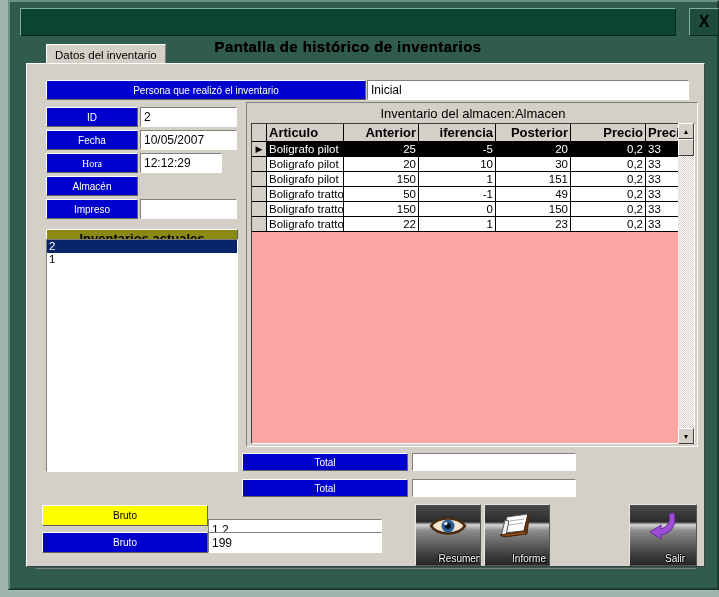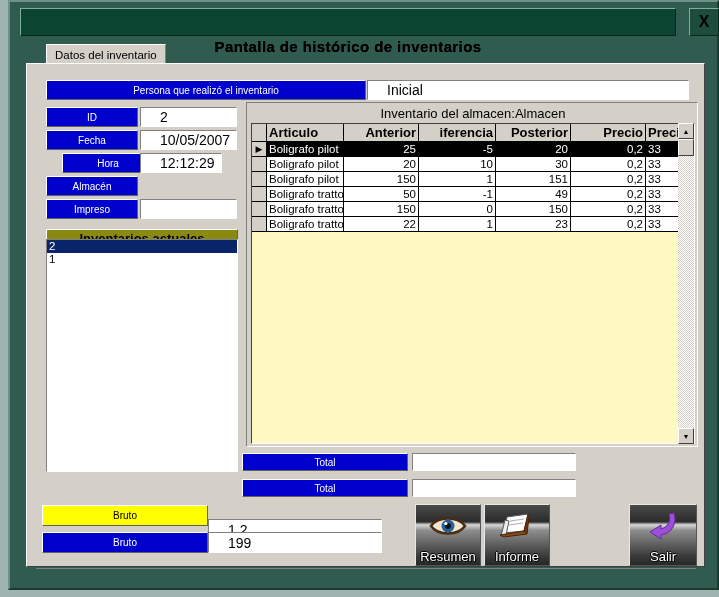--- a/index.html
+++ b/index.html
@@ -89,22 +89,22 @@
   .plate.olive{background:#8a8a12;color:#000;font-weight:bold;font-size:13px;}
   .txtfield{
     position:absolute;
     background:#fff;color:#000;
     border-top:1px solid #808080;
     border-left:1px solid #808080;
     border-right:1px solid #ffffff;
     border-bottom:1px solid #ffffff;
     box-sizing:border-box;
     display:flex;align-items:center;
-    padding-left:19px;
-    font-size:14px;
+    padding-left:3px;
+    font-size:12px;
     overflow:hidden;white-space:nowrap;
   }
   
   #listbox{
     position:absolute;left:36px;top:237px;width:192px;height:233px;
     background:#fff;
     border-top:1px solid #808080;
     border-left:1px solid #808080;
     border-right:1px solid #fff;
     border-bottom:1px solid #fff;
@@ -126,21 +126,21 @@
     border-bottom:1px solid #fff;
     box-sizing:border-box;
   }
   #gridtitle{
     position:absolute;left:1px;top:1px;width:450px;height:19px;
     display:flex;align-items:center;justify-content:center;
     font-size:13px;color:#000;
   }
   #gridwrap{
     position:absolute;left:4px;top:20px;width:444px;height:321px;
-    background:#fef9c3;
+    background:#fca5a5;
     border-top:1px solid #404040;
     border-left:1px solid #404040;
     border-right:1px solid #fff;
     border-bottom:1px solid #fff;
     box-sizing:border-box;
     overflow:hidden;
   }
   table.grid{
     border-collapse:collapse;
     table-layout:fixed;
@@ -217,23 +217,24 @@
     box-sizing:border-box;
     cursor:pointer;
     overflow:hidden;
   }
   .actbtn .ico{
     position:absolute;left:0;top:4px;width:64px;height:34px;
     display:flex;align-items:center;justify-content:center;
   }
   .actbtn .cap{
     position:absolute;left:0;bottom:1px;width:64px;
-    text-align:center;color:#fff;font-size:13px;
+    text-align:center;color:#fff;font-size:10px;
     white-space:nowrap;
     text-shadow:1px 1px 0 #000,-1px 0 0 #000,0 -1px 0 #000;
+    padding-left:12px;
   }
   .bottomline{
     position:absolute;left:26px;top:566px;width:660px;height:1px;
     background:#808080;
   }
 </style>
 </head>
 <body>
 
 <div id="window">
@@ -252,21 +253,21 @@
 
     <div class="plate" style="left:19px;top:16px;width:320px;height:20px;">Persona que realizó el inventario</div>
     <div class="txtfield" style="left:340px;top:16px;width:322px;height:20px;">Inicial</div>
 
     <div class="plate" style="left:19px;top:43px;width:92px;height:20px;">ID</div>
     <div class="txtfield" style="left:113px;top:43px;width:97px;height:20px;">2</div>
 
     <div class="plate" style="left:19px;top:66px;width:92px;height:20px;">Fecha</div>
     <div class="txtfield" style="left:113px;top:66px;width:97px;height:20px;">10/05/2007</div>
 
-    <div class="plate" style="left:35px;top:89px;width:92px;height:20px;">Hora</div>
+    <div class="plate" style="left:19px;top:89px;width:92px;height:20px;font-family:Liberation Serif, serif;">Hora</div>
     <div class="txtfield" style="left:113px;top:89px;width:82px;height:20px;">12:12:29</div>
 
     <div class="plate" style="left:19px;top:112px;width:92px;height:20px;">Almacén</div>
 
     <div class="plate" style="left:19px;top:135px;width:92px;height:20px;">Impreso</div>
     <div class="txtfield" style="left:113px;top:135px;width:97px;height:20px;"></div>
 
     <div class="plate olive" style="left:19px;top:165px;width:192px;height:19px;">Inventarios actuales</div>
   </div>
 

